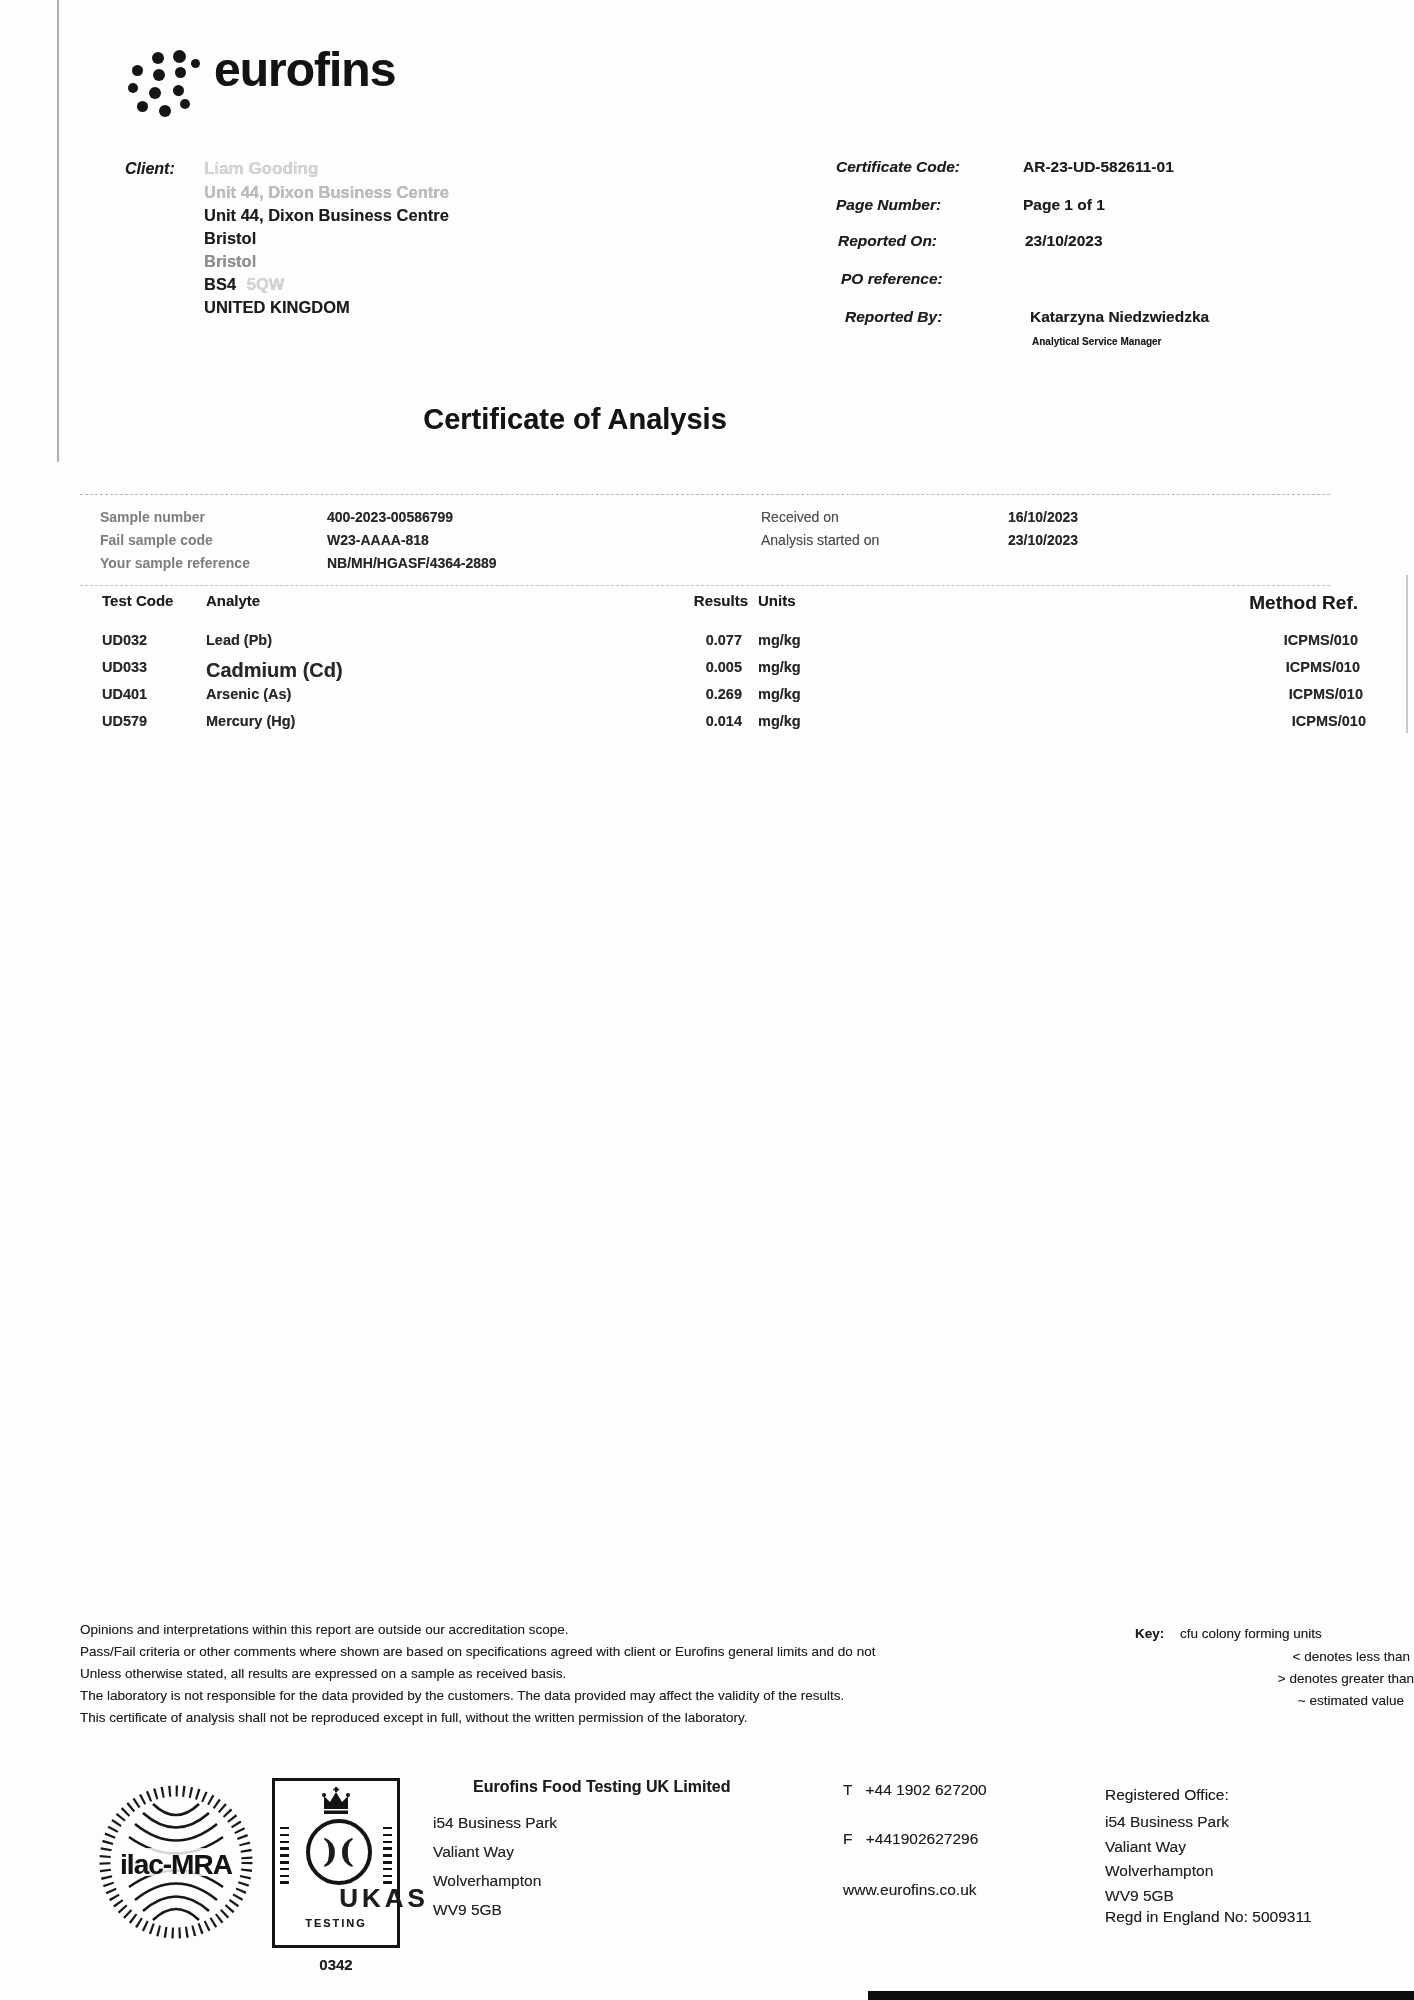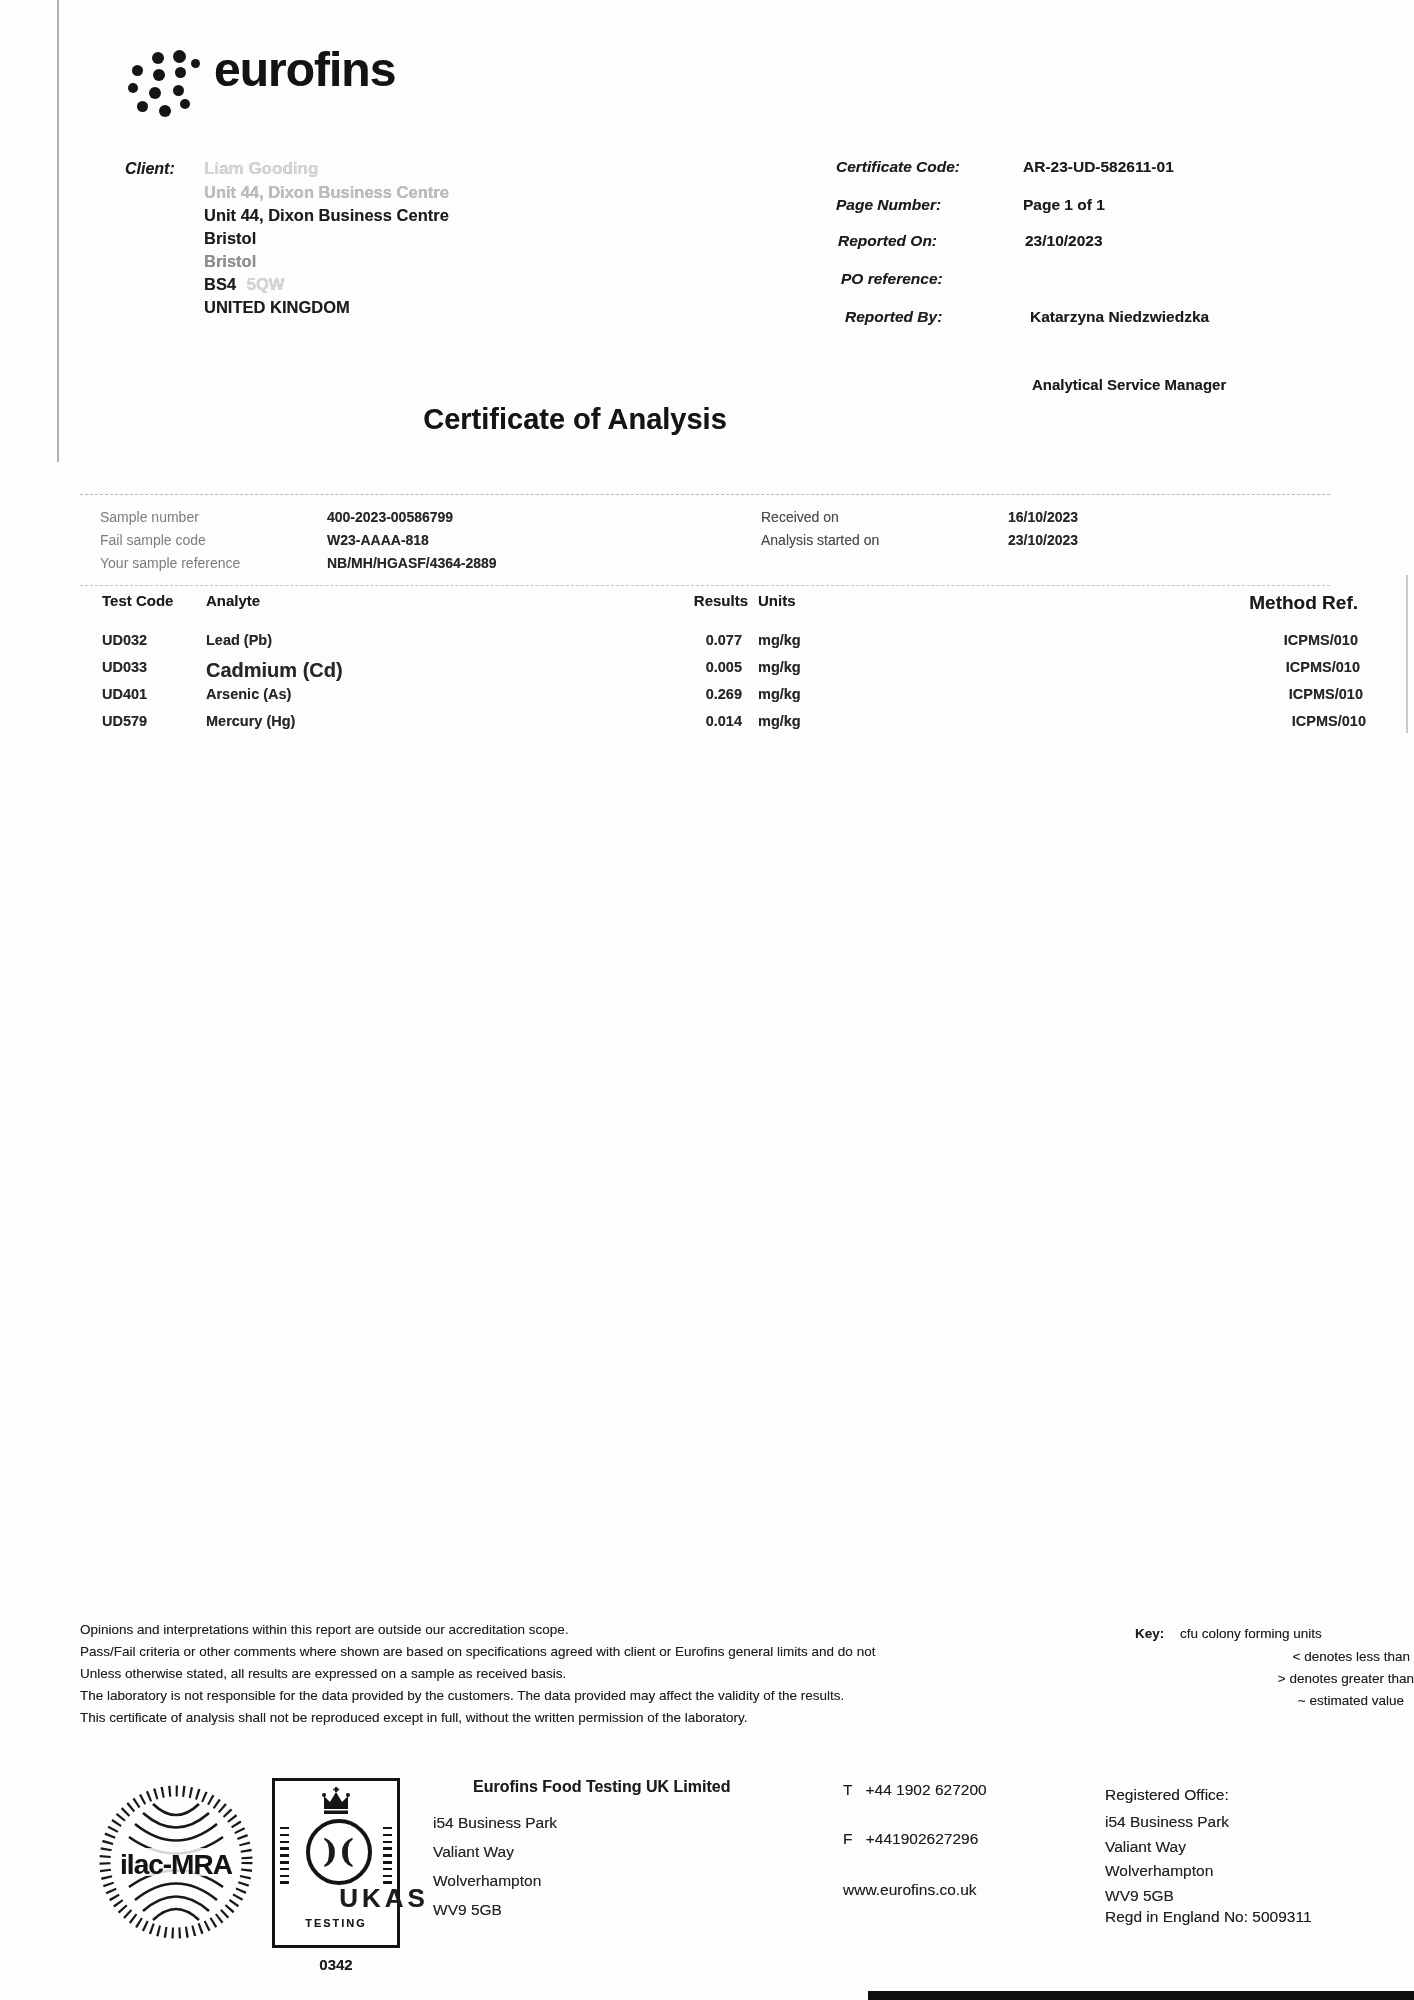--- a/index.html
+++ b/index.html
@@ -8,21 +8,21 @@
     background:#fdfdfc;color:#1c1c1c;
     font-family:"Liberation Sans", sans-serif;
     text-shadow:0 0 .45px rgba(10,10,10,.4);
   }
   .abs{position:absolute;}
   .b{font-weight:bold;}
   .bi{font-weight:bold;font-style:italic;}
   .ghost{color:#d6d6d6;}
   .ghost2{color:#bdbdbd;}
   .semi{color:#8f8f8f;}
-  .faded-label{color:#7c7c7c;text-shadow:none;}
+  .faded-label{color:#7c7c7c;text-shadow:none;font-weight:bold;}
   .mid-label{color:#4f4f4f;margin-left:28px;}
   .val{font-weight:600;color:#272727;}
   .dot{position:absolute;border-radius:50%;background:#151515;}
   .scanline{position:absolute;background:#6f6f6f;}
   .right-align{text-align:right;}
   .ukas-box{position:absolute;border:3px solid #141414;background:#fff;}
   .ukas-ticks{position:absolute;width:9px;background:repeating-linear-gradient(to bottom,#141414 0 2.5px,transparent 2.5px 6.8px);}
   .clip{overflow:hidden;white-space:nowrap;}
 </style>
 </head>
@@ -67,21 +67,21 @@
 <div class="abs b" style="left:1023px;top:196px;font-size:15.5px;">Page 1 of 1</div>
 
 <div class="abs bi" style="left:838px;top:232px;font-size:15.5px;">Reported On:</div>
 <div class="abs b" style="left:1025px;top:232px;font-size:15.5px;">23/10/2023</div>
 
 <div class="abs bi" style="left:841px;top:270px;font-size:15.5px;">PO reference:</div>
 <div class="abs b" style="left:1027px;top:270px;font-size:15.5px;"></div>
 
 <div class="abs bi" style="left:845px;top:308px;font-size:15.5px;">Reported By:</div>
 <div class="abs b" style="left:1030px;top:308px;font-size:15.5px;">Katarzyna Niedzwiedzka</div>
-<div class="abs b" style="left:1032px;top:336px;font-size:15px;margin-top:40px;">Analytical Service Manager</div>
+<div class="abs b" style="left:1032px;top:336px;font-size:10px;">Analytical Service Manager</div>
 
 <div class="abs b" style="left:80px;top:403px;width:990px;text-align:center;font-size:29px;color:#141414;">Certificate of Analysis</div>
 
 <div class="abs" style="left:80px;top:494px;width:1250px;height:90px;border-top:1px dashed #b8b8b8;border-bottom:1px dashed #c2c2c2;">
   <div class="abs faded-label" style="left:20px;top:14px;font-size:14px;">Sample number</div>
   <div class="abs val" style="left:247px;top:14px;font-size:14px;">400-2023-00586799</div>
   <div class="abs faded-label" style="left:20px;top:37px;font-size:14px;">Fail sample code</div>
   <div class="abs val" style="left:247px;top:37px;font-size:14px;">W23-AAAA-818</div>
   <div class="abs faded-label" style="left:20px;top:60px;font-size:14px;">Your sample reference</div>
   <div class="abs val" style="left:247px;top:60px;font-size:14px;">NB/MH/HGASF/4364-2889</div>

